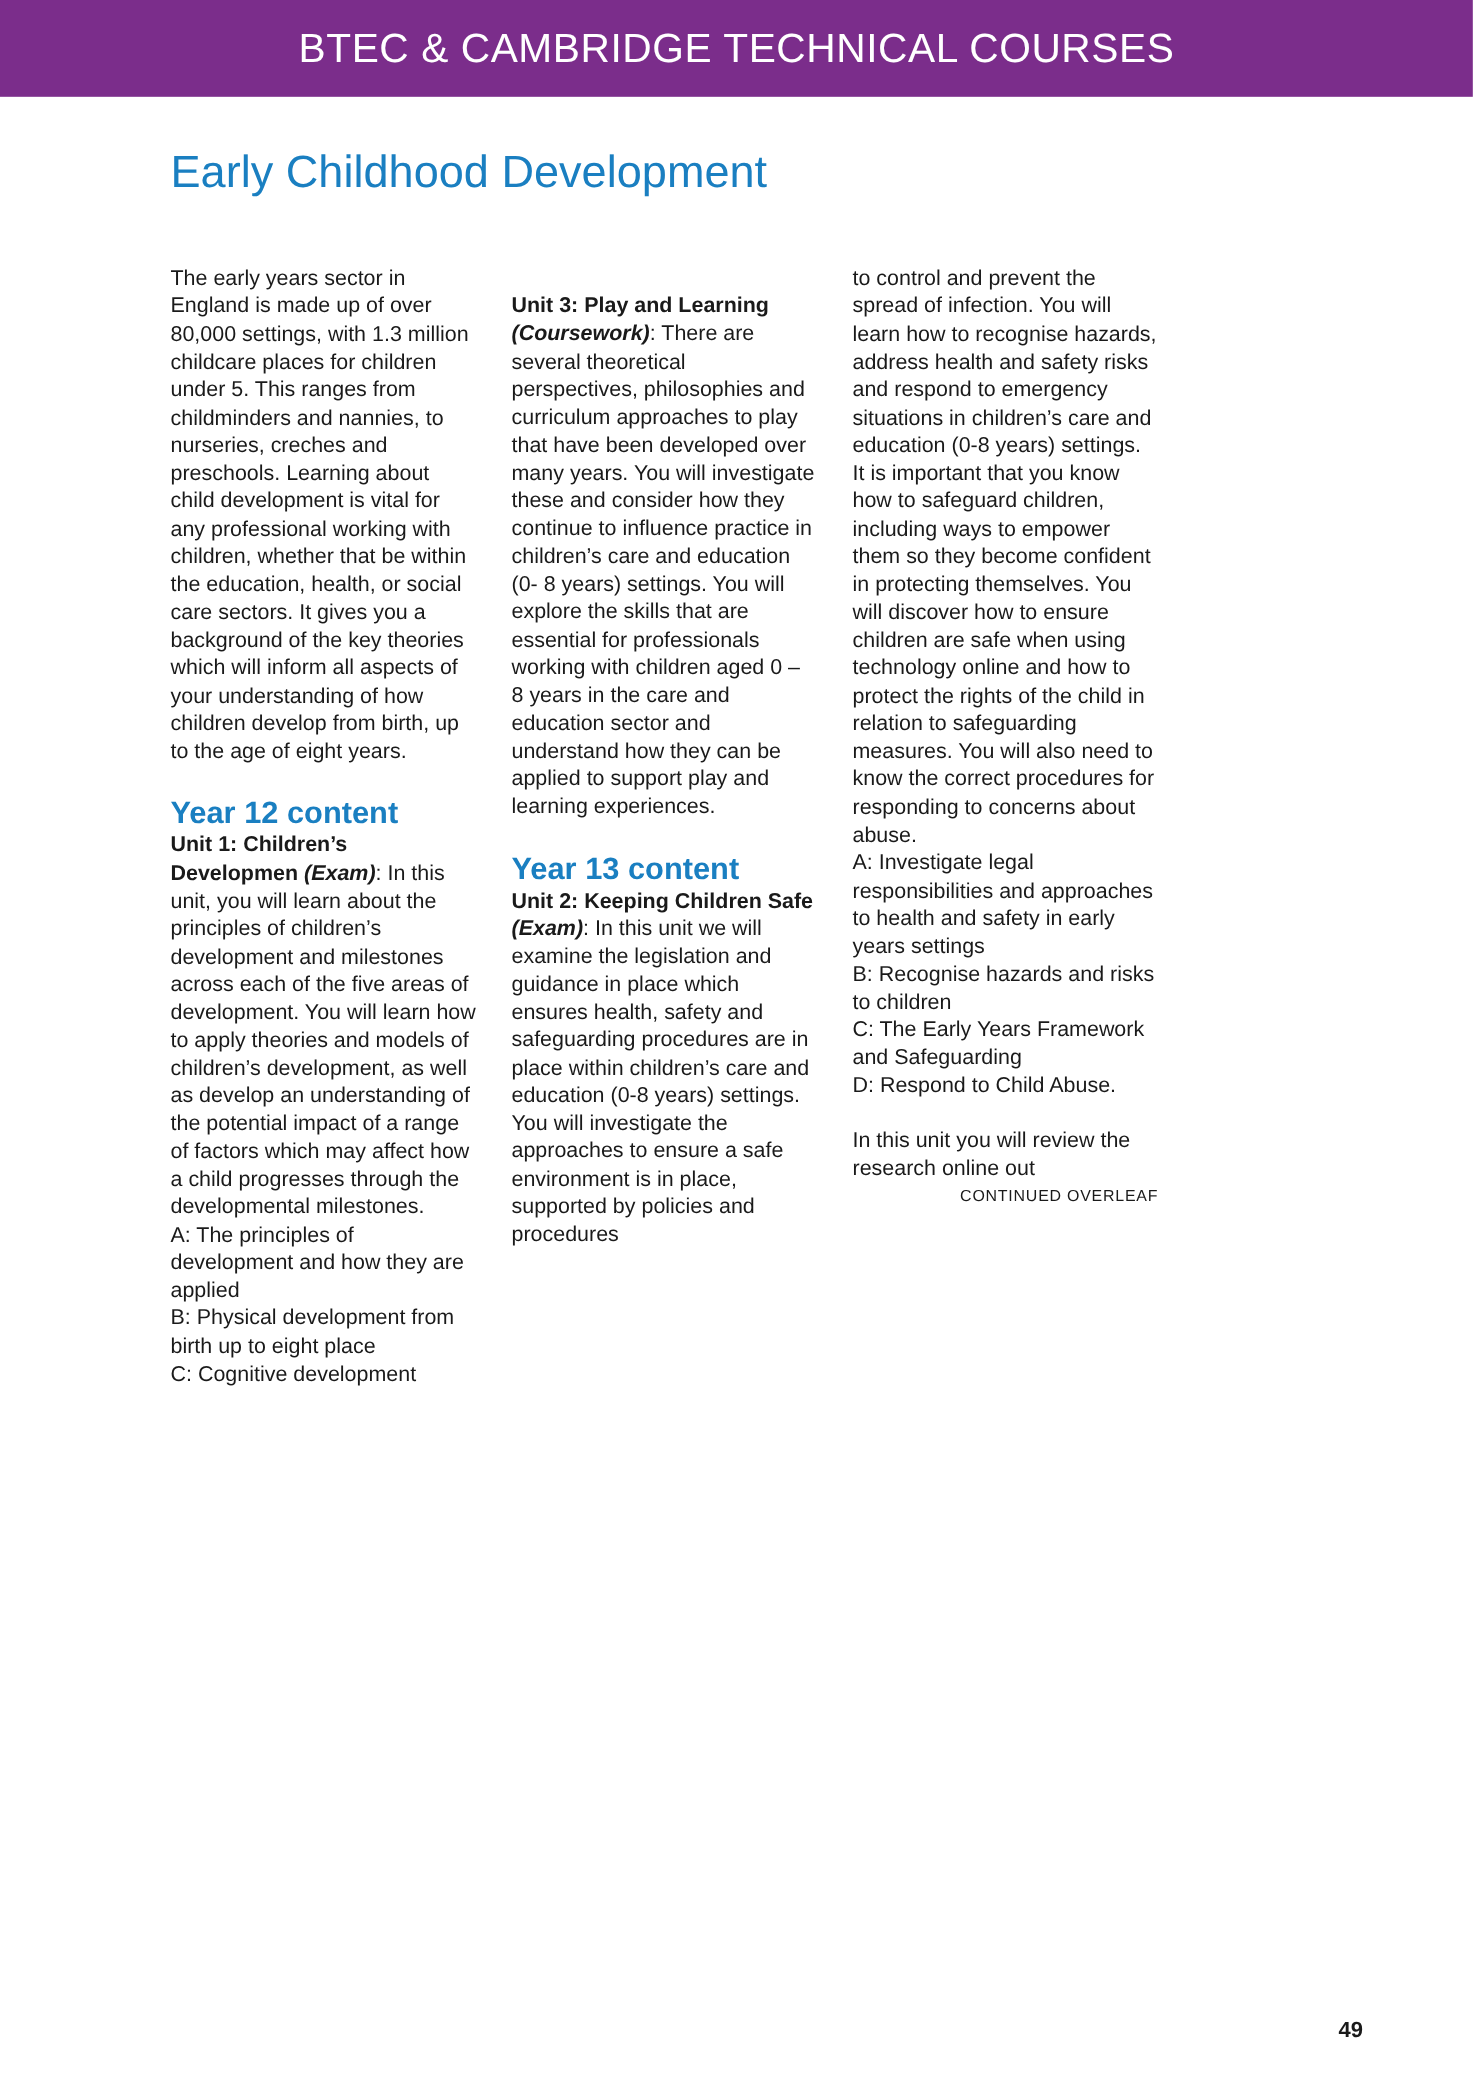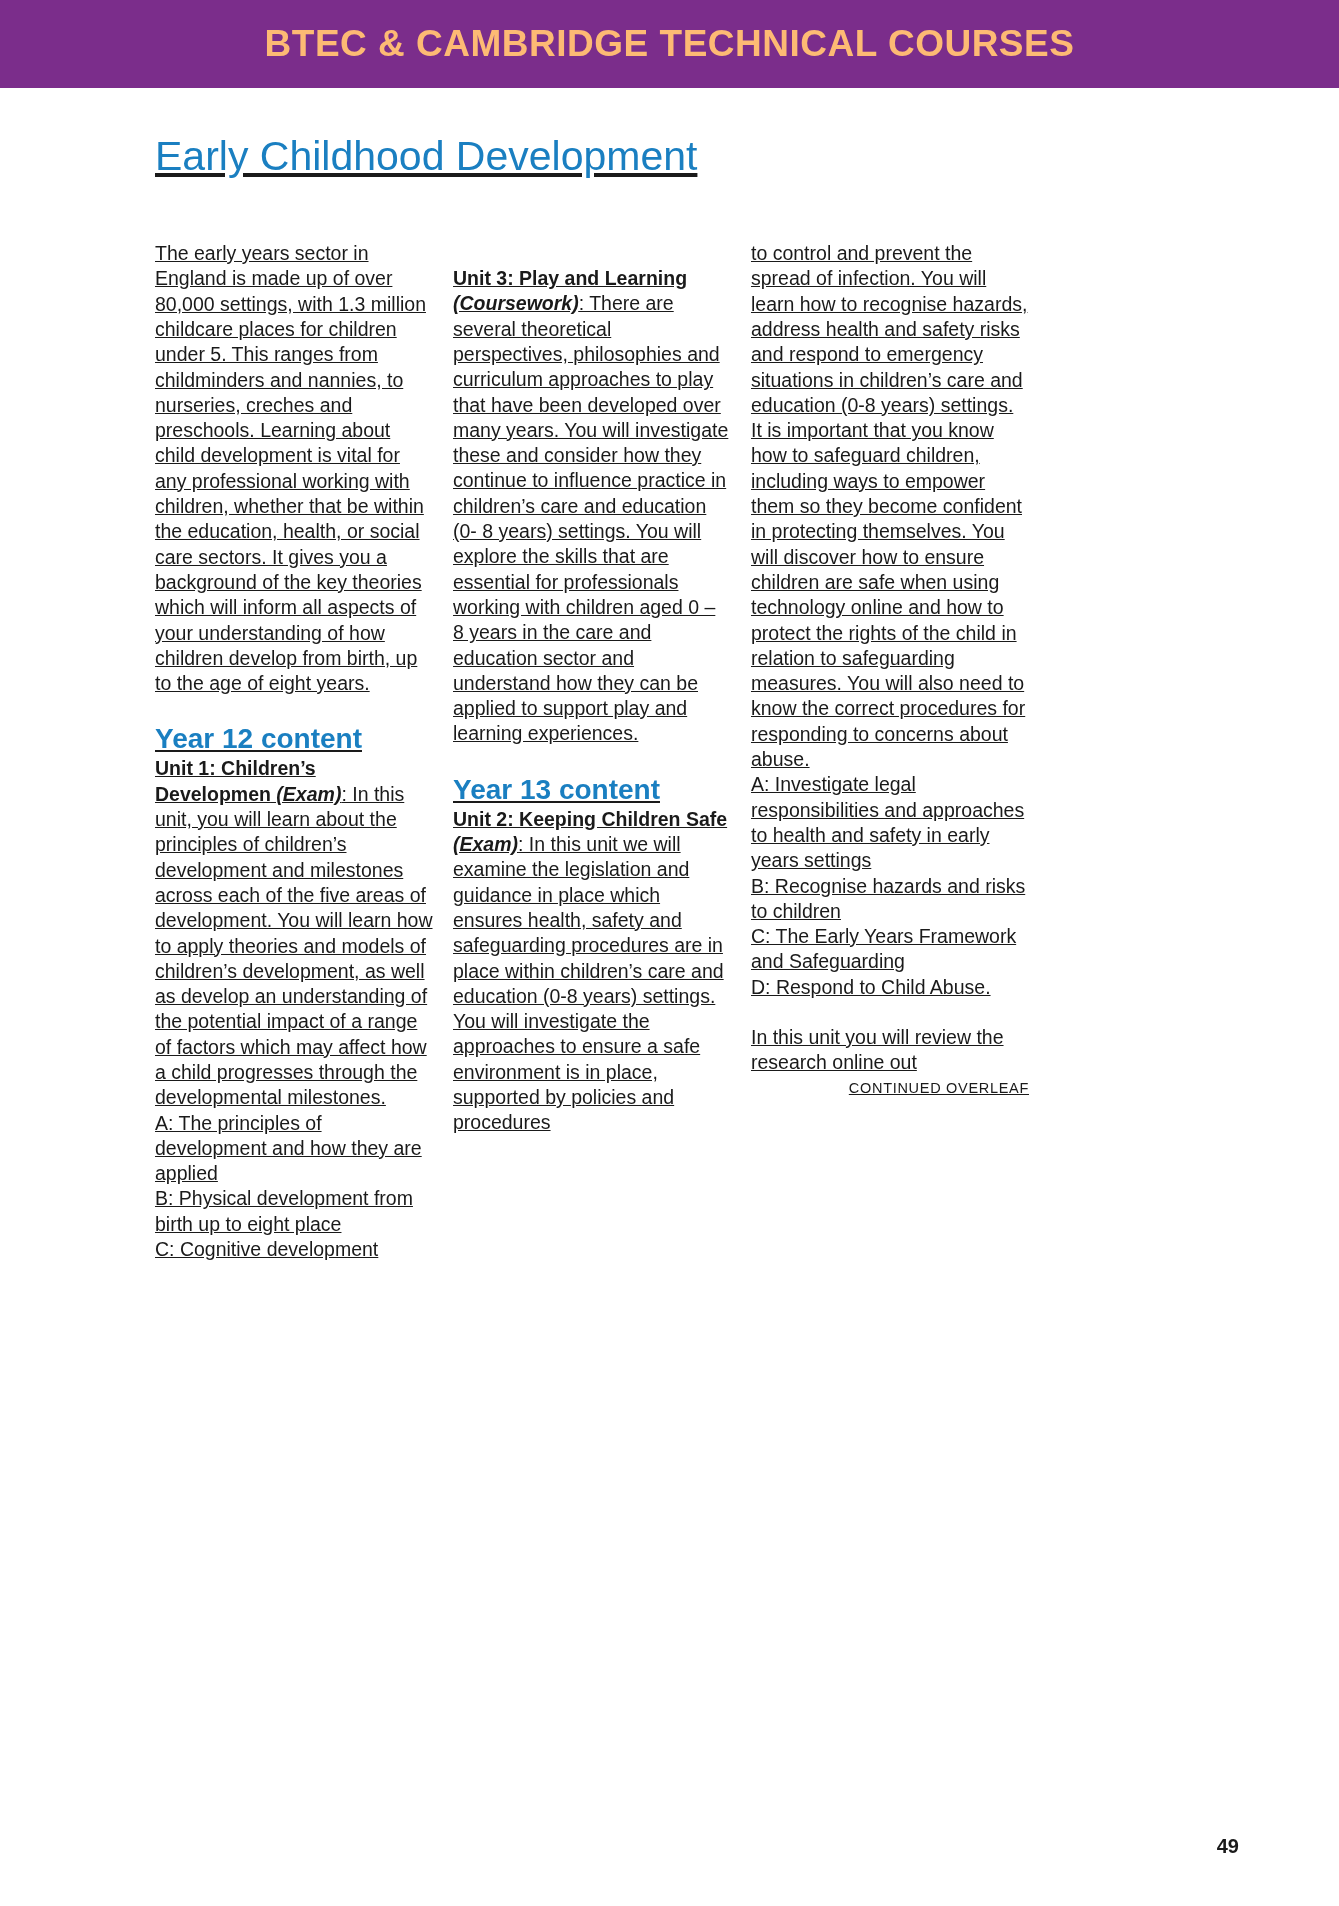--- a/index.html
+++ b/index.html
@@ -15,48 +15,47 @@
   }
   .banner {
     width: 100%;
     height: 88px;
     background: #7b2d8b;
     display: flex;
     align-items: center;
     justify-content: center;
   }
   .banner-title {
-    color: #fdba74;
+    color: #ffffff;
     font-size: 37px;
     letter-spacing: 0.5px;
-    font-weight: 700;
+    font-weight: 400;
     text-align: right;
     white-space: nowrap;
   }
   .page-body {
     padding: 0 41px 0 155px;
-    text-decoration: underline;
   }
   .doc-title {
     color: #1a7fc1;
     font-size: 41px;
     font-weight: 400;
     margin-top: 46px;
     margin-bottom: 0;
     line-height: 1.1;
   }
   .exam-group {
     color: #1a7fc1;
     font-size: 17.5px;
     font-weight: bold;
     margin-top: 14px;
   }
   .columns {
     display: flex;
-    gap: 20px;
+    gap: 32px;
     margin-top: 62px;
   }
   .col {
     width: 278px;
     font-size: 19.5px;
     line-height: 25.3px;
   }
   .col p { margin: 0; }
   .col .gap { height: 25px; }
   .section-head {

